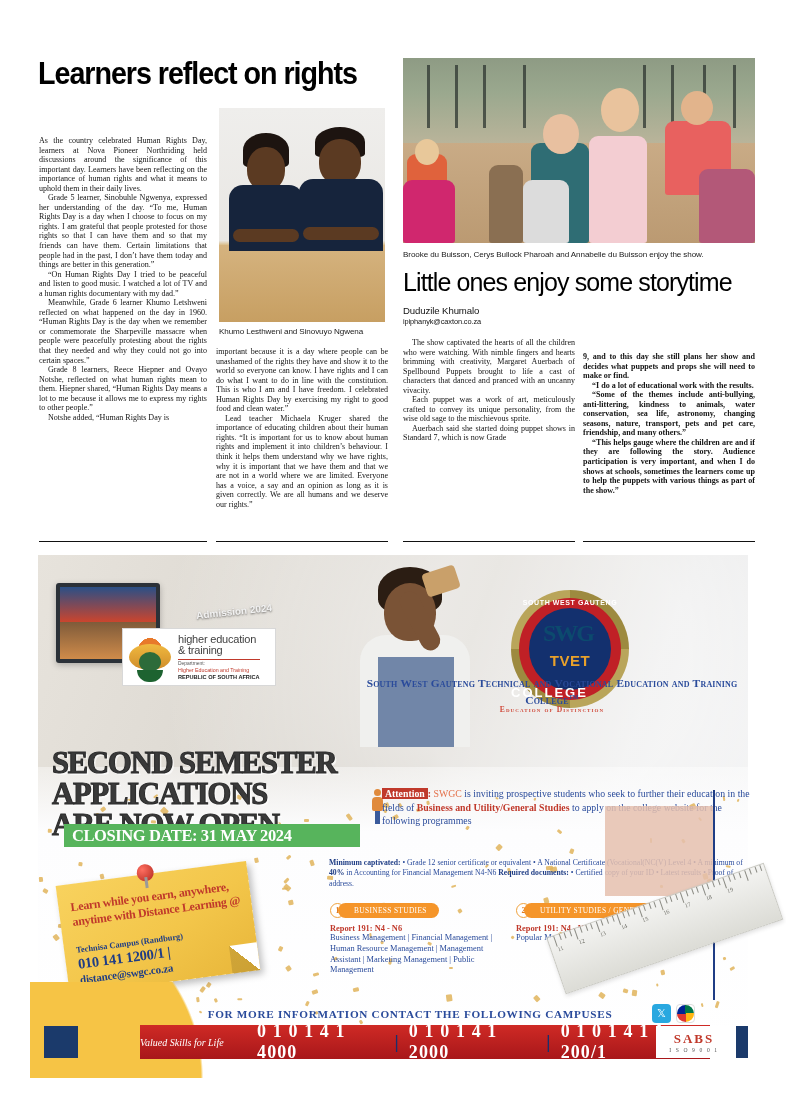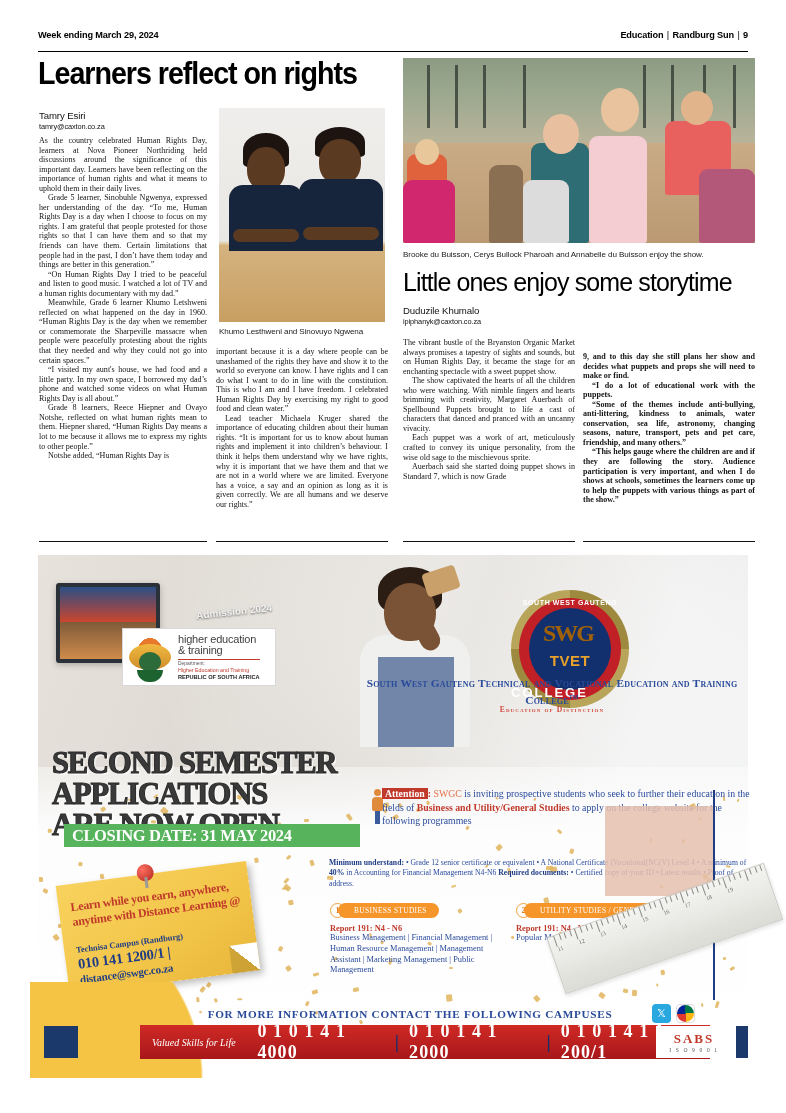--- a/index.html
+++ b/index.html
@@ -130,21 +130,21 @@
   .st-cup { position:absolute; left:86px; top:8px; width:34px; height:24px;
     border-radius:4px; background:#c9a06a; transform:rotate(-18deg); }
 
   
   .crest { position:absolute; left:473px; top:35px; width:118px; height:118px; }
   .crest .ring-out { position:absolute; inset:0; border-radius:50%;
     background:conic-gradient(#9d8a3f 0 25%, #b9a55a 0 50%, #9d8a3f 0 75%, #b9a55a 0 100%); }
   .crest .ring-mid { position:absolute; inset:8px; border-radius:50%; background:#c02026; }
   .crest .ring-in  { position:absolute; inset:18px; border-radius:50%; background:#13306e; }
   .crest .mono { position:absolute; left:0; right:4px; top:30px; text-align:center;
-    color:#a16207; font-weight:bold; font-size:24px; letter-spacing:-2px; font-family:"Liberation Serif",serif;}
+    color:#0c4a6e; font-weight:bold; font-size:24px; letter-spacing:-2px; font-family:"Liberation Serif",serif;}
   .crest .tvet { position:absolute; left:0; right:0; top:62px; text-align:center;
     color:#e8a12b; font-weight:bold; font-size:15px; letter-spacing:.5px; }
   .crest .txt-top { position:absolute; left:0; right:0; top:9px; text-align:center;
     color:#fff; font-weight:bold; font-size:7px; letter-spacing:.6px; }
   .crest .txt-bot { position:absolute; left:0; right:0; bottom:8px; text-align:left;
     color:#fff; font-weight:bold; font-size:13px; letter-spacing:2px; }
 
   .ad-college-name { position:absolute; left:352px; top:676px; width:400px;
     text-align:center; color:#2a4b9b; font-weight:bold; font-size:11.4px;
     line-height:14px; letter-spacing:.2px; font-variant:small-caps; }
@@ -243,21 +243,21 @@
   .ruler .tick { position:absolute; top:0; width:1px; height:9px; background:#8b8b84; }
   .ruler .num { position:absolute; top:11px; font-size:6px; color:#6b6b64; }
 
   
   .contact-head { position:absolute; left:180px; top:1008px; width:460px;
     text-align:center; font-size:11.2px; font-weight:bold; color:#2a4b9b;
     letter-spacing:.7px; }
   .redbar { position:absolute; left:140px; top:1025px; width:570px; height:34px;
     background:linear-gradient(#cf2a25,#a8171a); display:flex; align-items:center; }
   .redbar .slogan { font-family:"Liberation Serif", serif; font-style:italic;
-    color:#fff; font-size:10px; padding-left:12px; width:122px; }
+    color:#fff; font-size:10px; width:122px; }
   .redbar .nums { color:#fff; font-weight:bold; font-size:18px; letter-spacing:1.1px;
     display:flex; align-items:center; gap:9px; }
   .redbar .pipe { color:#1b2f6b; font-size:19px; }
   .bluecorner { position:absolute; left:44px; top:1026px; width:34px; height:32px; background:#1b3a6b; }
   .bluecorner-r { position:absolute; left:736px; top:1026px; width:12px; height:32px; background:#1b3a6b; }
   .goldarc { position:absolute; left:30px; top:982px; width:210px; height:96px;
     background:radial-gradient(circle at 0% 100%, #f6c445 0 74%, rgba(246,196,69,0) 75%); }
   .sabs { position:absolute; left:656px; top:1026px; width:76px; height:32px;
     background:#fff; display:flex; flex-direction:column; align-items:center; justify-content:center; }
   .sabs .t { font-size:13px; font-weight:bold; color:#c0392b; letter-spacing:2px; }
@@ -273,33 +273,23 @@
   
   .ad-div { position:absolute; left:713px; top:790px; width:2px; height:210px; background:#1f3d85; }
   .peach { position:absolute; left:605px; top:806px; width:110px; height:90px;
     background:#e5bfae; opacity:.85; }
 </style>
 </head>
 <body>
 
 <div class="page">
 
-  <div class="masthead">
-    <span>Week ending March 29, 2024</span>
-    <span class="right">
-      <span>Education</span><span class="sep"> | </span><span>Randburg Sun</span><span class="sep"> | </span><span>9</span>
-    </span>
-  </div>
 
   <div class="headline-1">Learners reflect on rights</div>
 
-  <div class="byline byline-1">
-    <div class="name">Tamry Esiri</div>
-    <div class="mail">tamry@caxton.co.za</div>
-  </div>
 
   <div class="photo" id="photo-boys">
     <div class="boys-bg"></div>
     <div class="desk"></div>
     <div class="boy" style="left:8px;width:78px;height:118px;">
       <div class="hair" style="left:16px;top:0;width:46px;height:34px;"></div>
       <div class="head" style="left:20px;top:14px;width:38px;height:44px;"></div>
       <div class="torso" style="left:2px;top:52px;width:74px;height:66px;"></div>
       <div class="arm" style="left:6px;top:96px;width:66px;"></div>
     </div>
@@ -310,21 +300,20 @@
       <div class="arm" style="left:4px;top:100px;width:76px;"></div>
     </div>
   </div>
   <div class="caption" style="left:219px;top:327px;width:170px;">Khumo Lesthweni and Sinovuyo Ngwena</div>
 
   <div class="col" id="col-a">
       <p class="first">As the country celebrated Human Rights Day, learners at Nova Pioneer Northriding held discussions around the significance of this important day. Learners have been reflecting on the importance of human rights and what it means to uphold them in their daily lives.</p>
       <p>Grade 5 learner, Sinobuhle Ngwenya, expressed her understanding of the day. “To me, Human Rights Day is a day when I choose to focus on my rights. I am grateful that people protested for those rights so that I can have them and so that my friends can have them. Certain limitations that people had in the past, I don’t have them today and things are better in this generation.”</p>
       <p>“On Human Rights Day I tried to be peaceful and listen to good music. I watched a lot of TV and a human rights documentary with my dad.”</p>
       <p>Meanwhile, Grade 6 learner Khumo Letshweni reflected on what happened on the day in 1960. “Human Rights Day is the day when we remember or commemorate the Sharpeville massacre when people were peacefully protesting about the rights that they needed and why they could not go into certain spaces.”</p>
-      <p>“I visited my aunt's house, we had food and a little party. In my own space, I borrowed my dad’s phone and watched some videos on what Human Rights Day is all about.”</p>
       <p>Grade 8 learners, Reece Hiepner and Ovayo Notshe, reflected on what human rights mean to them. Hiepner shared, “Human Rights Day means a lot to me because it allows me to express my rights to other people.”</p>
       <p>Notshe added, “Human Rights Day is</p>
     </div>
   <div class="col" id="col-b">
       <p class="first">important because it is a day where people can be unashamed of the rights they have and show it to the world so everyone can know. I have rights and I can do what I want to do in line with the constitution. This is who I am and I have freedom. I celebrated Human Rights Day by exercising my right to good food and clean water.”</p>
       <p>Lead teacher Michaela Kruger shared the importance of educating children about their human rights. “It is important for us to know about human rights and implement it into children’s behaviour. I think it helps them understand why we have rights, why it is important that we have them and that we are not in a world where we are limited. Everyone has a voice, a say and an opinion as long as it is given correctly. We are all humans and we deserve our rights.”</p>
     </div>
 
   <div class="hr-thin" style="left:39px; top:541px; width:168px;"></div>
   <div class="hr-thin" style="left:216px; top:541px; width:172px;"></div>
@@ -356,28 +345,27 @@
   <div class="caption" style="left:403px;top:250px;width:352px;">Brooke du Buisson, Cerys Bullock Pharoah and Annabelle du Buisson enjoy the show.</div>
 
   <div class="headline-2">Little ones enjoy some storytime</div>
 
   <div class="byline byline-2">
     <div class="name">Duduzile Khumalo</div>
     <div class="mail">ipiphanyk@caxton.co.za</div>
   </div>
 
   <div class="col" id="col-c">
-      <p class="first">The vibrant bustle of the Bryanston Organic Market always promises a tapestry of sights and sounds, but on Human Rights Day, it became the stage for an enchanting spectacle with a sweet puppet show.</p>
       <p>The show captivated the hearts of all the children who were watching. With nimble fingers and hearts brimming with creativity, Margaret Auerbach of Spellbound Puppets brought to life a cast of characters that danced and pranced with an uncanny vivacity.</p>
       <p>Each puppet was a work of art, meticulously crafted to convey its unique personality, from the wise old sage to the mischievous sprite.</p>
       <p>Auerbach said she started doing puppet shows in Standard 7, which is now Grade</p>
     </div>
   <div class="col" id="col-d">
       <p class="first">9, and to this day she still plans her show and decides what puppets and props she will need to make or find.</p>
-      <p>“I do a lot of educational work with the puppets.</p>
+      <p>“I do a lot of educational work with the results.</p>
       <p>“Some of the themes include anti-bullying, anti-littering, kindness to animals, water conservation, sea life, astronomy, changing seasons, nature, transport, pets and pet care, friendship, and many others.”</p>
       <p>“This helps gauge where the children are and if they are following the story. Audience participation is very important, and when I do shows at schools, sometimes the learners come up to help the puppets with various things as part of the show.”</p>
     </div>
 
   <div class="hr-thin" style="left:403px; top:541px; width:172px;"></div>
   <div class="hr-thin" style="left:583px; top:541px; width:172px;"></div>
 
   <div class="ad">
     <div class="ad-photo"></div>
     <div class="ad-white"></div>
@@ -590,21 +578,21 @@
     <div class="h"></div>
       <div class="b"></div>
       <div class="l"></div>
   </div>
   <div class="attn">
     <span class="badge">Attention</span><b class="red">:</b>
     <span class="lt">SWGC</span><span> is inviting prospective students who seek to further their education in the fields of </span><b class="red">Business and Utility/General Studies</b><span> to apply on the college website for the following programmes</span>
   </div>
 
   <div class="reqs">
-    <b>Minimum understand:</b><span> • Grade 12 senior certificate or equivalent • A National Certificate (Vocational(NC(V) Level 4 • A minimum of </span><b>40%</b><span> in Accounting for Financial Management N4-N6 </span><b>Required documents:</b><span> • Certified copy of your ID • Latest results • Proof of address.</span>
+    <b>Minimum captivated:</b><span> • Grade 12 senior certificate or equivalent • A National Certificate (Vocational(NC(V) Level 4 • A minimum of </span><b>40%</b><span> in Accounting for Financial Management N4-N6 </span><b>Required documents:</b><span> • Certified copy of your ID • Latest results • Proof of address.</span>
   </div>
 
   <div class="peach"></div>
   <div class="ad-div"></div>
 
   <div class="prog" id="prog-1">
     <div class="pill">
       <div class="num">1</div>
       <div class="lbl">BUSINESS STUDIES</div>
     </div>

